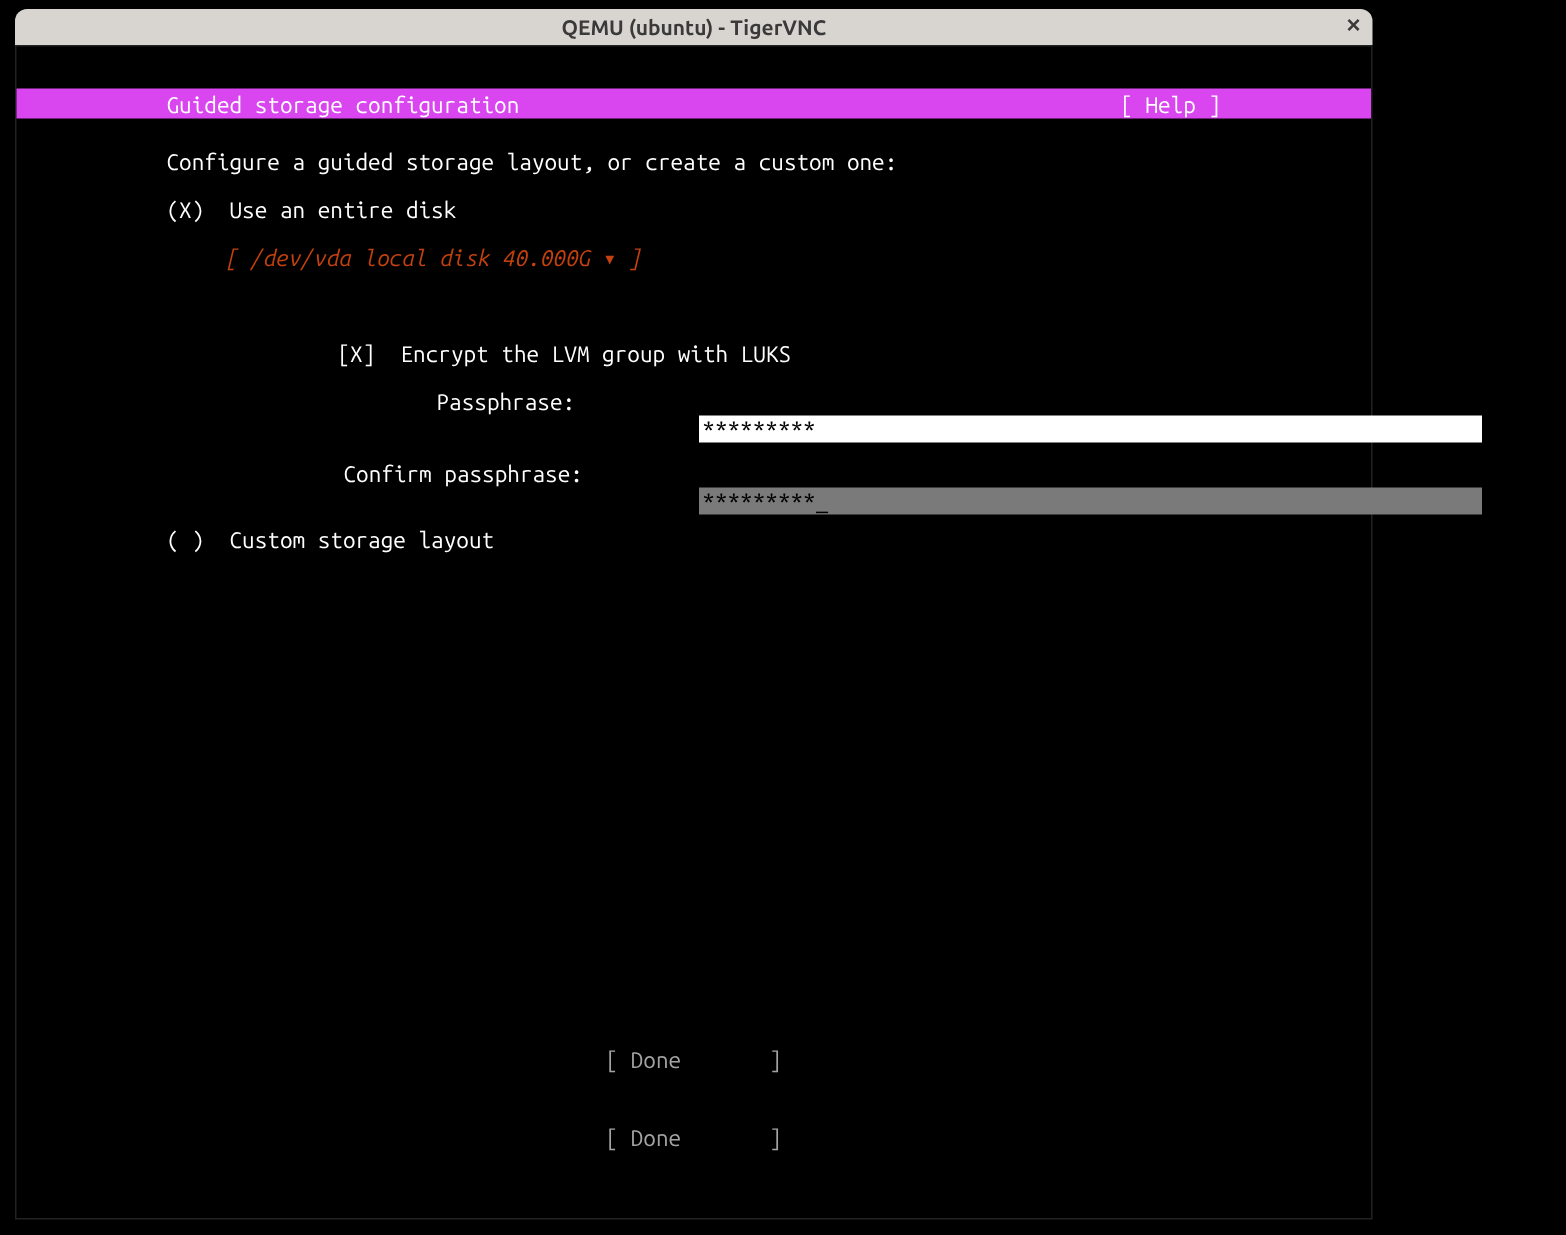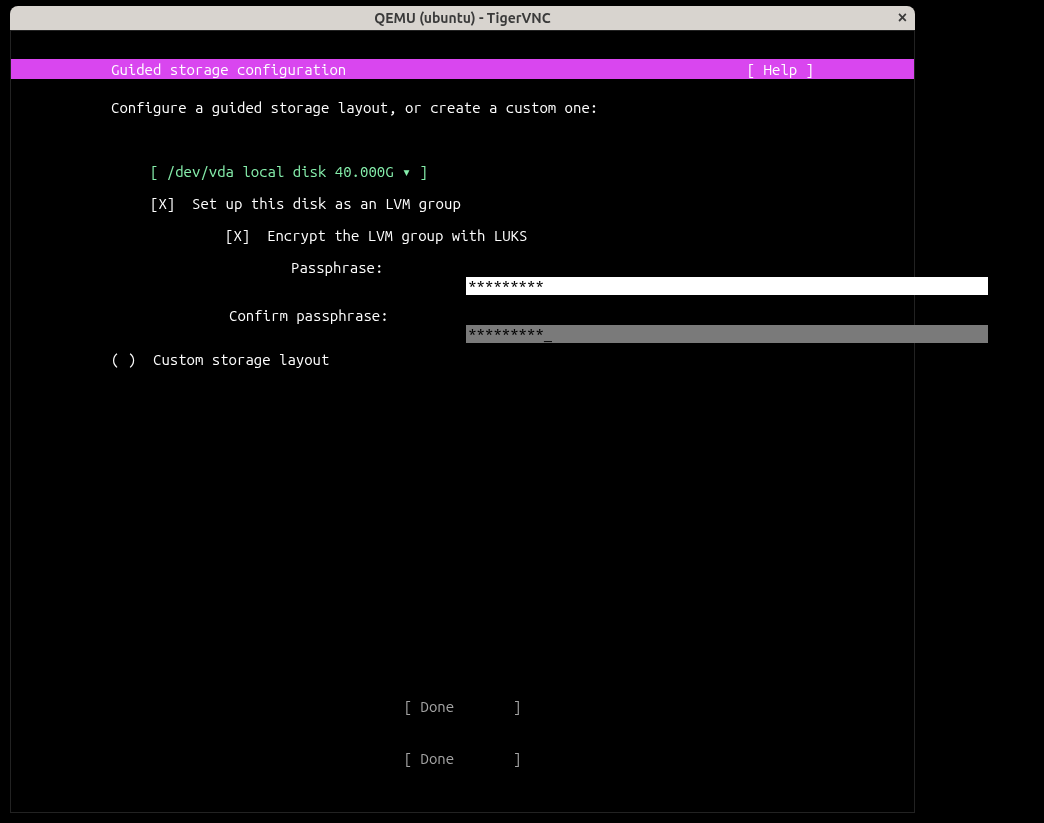--- a/index.html
+++ b/index.html
@@ -81,21 +81,22 @@
     right: 0;
     bottom: 0;
     color: #fff;
   }
   .line {
     position: absolute;
     white-space: pre;
     line-height: 18px;
   }
   .disk-row {
-    color: #86efac;
+    color: #c2410c;
+    font-style: italic;
   }
   .input-field {
     display: inline-block;
     height: 18px;
     line-height: 18px;
     vertical-align: top;
     padding-left: 2px;
     box-sizing: border-box;
     white-space: pre;
   }
@@ -136,24 +137,24 @@
 
   <div class="screen">
     <div class="orange-bar">
       <span class="title">Guided storage configuration</span>
       <span class="help">[ Help ]</span>
     </div>
 
     <div class="content">
       <span class="line" style="left:100px; top:8px;">Configure a guided storage layout, or create a custom one:</span>
 
+      <span class="line" style="left:100px; top:40px;">(X)  Use an entire disk</span>
 
       <span class="line disk-row" style="left:139px; top:72px;">[ /dev/vda local disk 40.000G ▾ ]</span>
 
-      <span class="line" style="left:139px; top:104px;">[X]  Set up this disk as an LVM group</span>
 
       <span class="line" style="left:178px; top:136px;margin-left:36px;">[X]  Encrypt the LVM group with LUKS</span>
 
       <span class="line" style="left:280px; top:168px;">Passphrase:</span>
       <span class="line" style="left:388px; top:168px;">
         <span class="input-field input-active">*********</span>
       </span>
 
       <span class="line" style="left:218px; top:216px;">Confirm passphrase:</span>
       <span class="line" style="left:388px; top:216px;">

